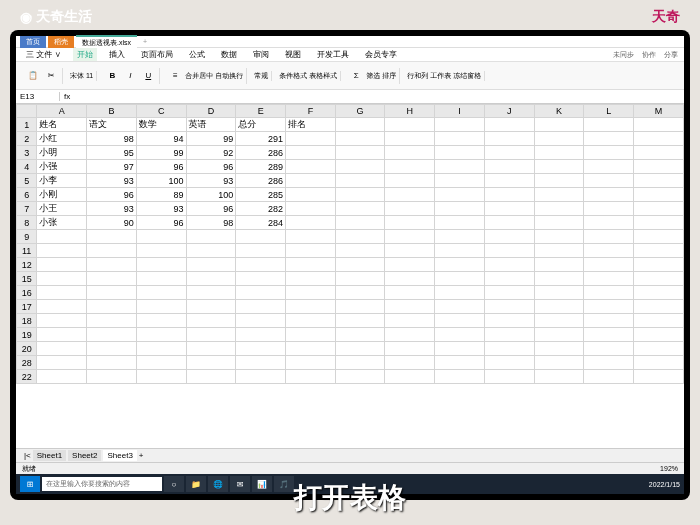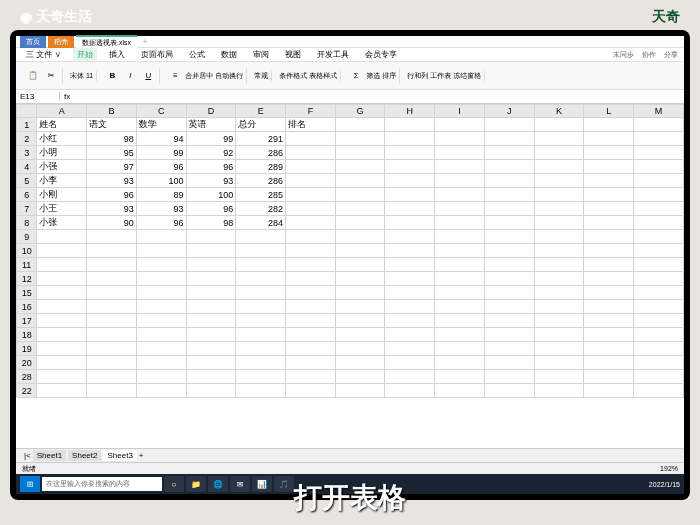--- a/index.html
+++ b/index.html
@@ -1,20 +1,20 @@
 <!DOCTYPE html>
 <html><head>
 <meta charset="utf-8">
 <style>
 * { margin: 0; padding: 0; box-sizing: border-box; font-family: "Microsoft YaHei", sans-serif; }
 body { width: 700px; height: 525px; background: #e8e4df; position: relative; overflow: hidden; }
 .monitor { position: absolute; top: 30px; left: 10px; right: 10px; height: 470px; background: #000; border-radius: 8px; padding: 6px; }
 .screen { background: #fef9c3; width: 100%; height: 100%; display: flex; flex-direction: column; font-size: 8px; }
 .watermark { position: absolute; top: 8px; left: 20px; color: #fff; font-size: 14px; font-weight: bold; z-index: 10; display: flex; align-items: center; gap: 4px; }
-.watermark-right { position: absolute; top: 8px; right: 20px; color: #14532d; font-size: 14px; font-weight: bold; z-index: 10; }
+.watermark-right { position: absolute; top: 8px; right: 20px; color: #be185d; font-size: 14px; font-weight: bold; z-index: 10; }
 .caption { position: absolute; bottom: 8px; left: 50%; transform: translateX(-50%); color: #fff; font-size: 28px; font-weight: bold; z-index: 10; text-shadow: 1px 1px 2px #000; }
 
 .titlebar { height: 12px; background: #fff; display: flex; align-items: center; padding: 0 4px; font-size: 7px; border-bottom: 1px solid #ddd; }
 .tab { padding: 1px 6px; margin-right: 2px; background: #f0f0f0; font-size: 7px; }
 .tab.active { background: #fff; border-top: 2px solid #4a9; }
 .tab.blue { background: #4a7bc8; color: #fff; }
 .tab.orange { background: #e67e22; color: #fff; }
 
 .menubar { height: 14px; background: #fff; display: flex; align-items: center; gap: 8px; padding: 0 6px; font-size: 8px; border-bottom: 1px solid #e0e0e0; }
 .menu-item { padding: 1px 4px; cursor: pointer; }
@@ -285,36 +285,20 @@
               <td class=""></td>
               <td class=""></td>
               <td class=""></td>
               <td class=""></td>
               <td class=""></td>
               <td class=""></td>
               <td class=""></td>
               <td class=""></td>
             </tr>
             <tr>
-              <th class="row-header ">10</th>
-              <td class=""></td>
-              <td class=""></td>
-              <td class=""></td>
-              <td class=""></td>
-              <td class=""></td>
-              <td class=""></td>
-              <td class=""></td>
-              <td class=""></td>
-              <td class=""></td>
-              <td class=""></td>
-              <td class=""></td>
-              <td class=""></td>
-              <td class=""></td>
-            </tr>
-            <tr>
               <th class="row-header ">11</th>
               <td class=""></td>
               <td class=""></td>
               <td class=""></td>
               <td class=""></td>
               <td class=""></td>
               <td class=""></td>
               <td class=""></td>
               <td class=""></td>
               <td class=""></td>

